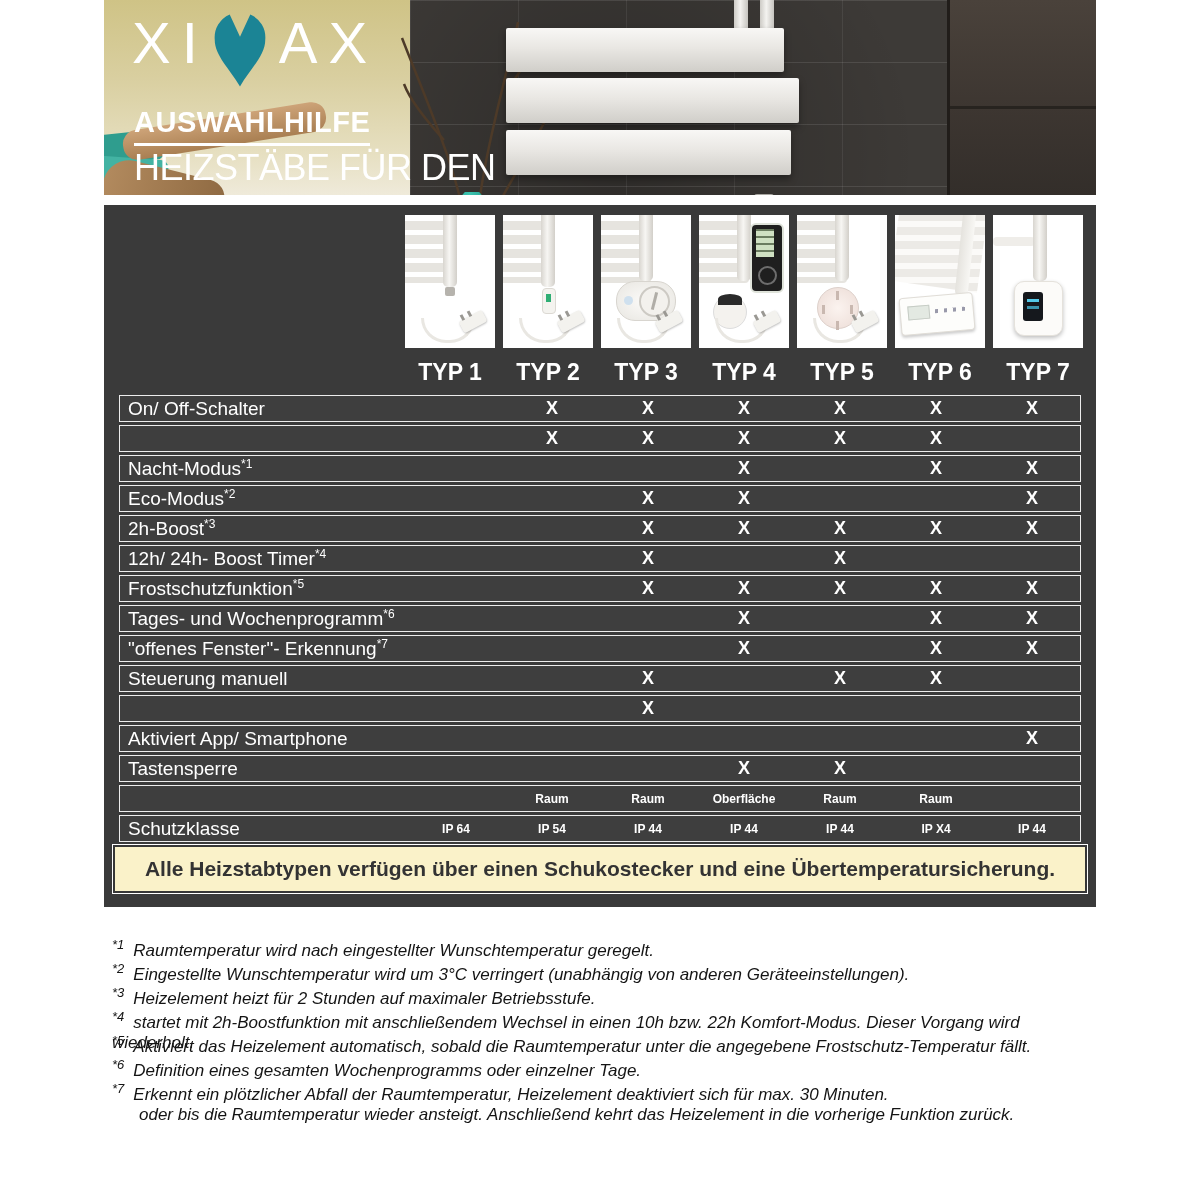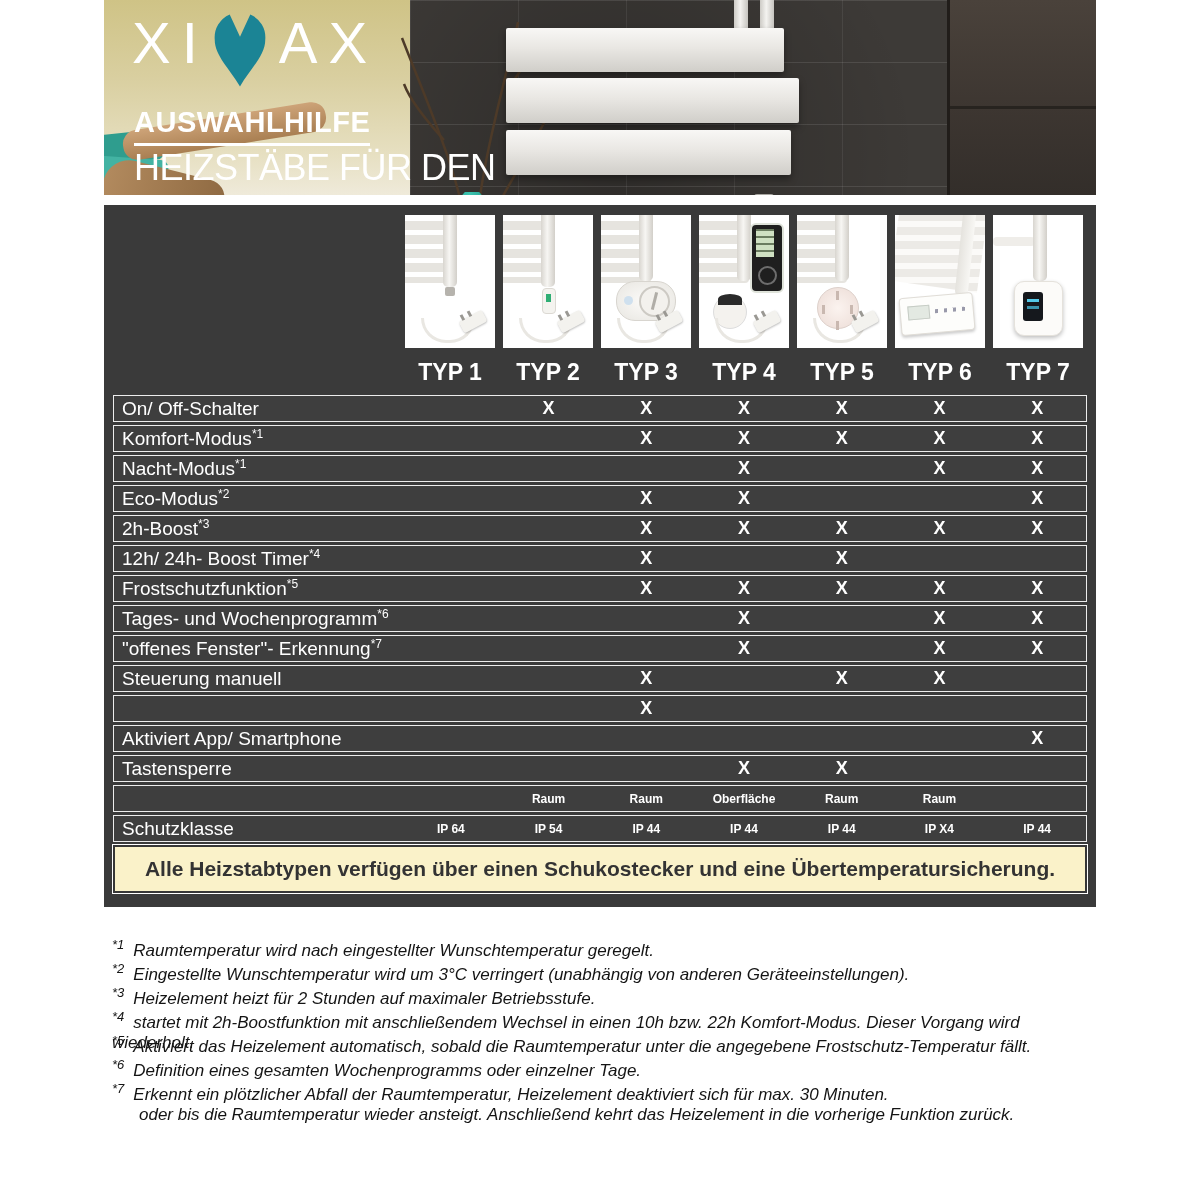--- a/index.html
+++ b/index.html
@@ -66,21 +66,21 @@
   .h1a{position:absolute;left:30px;top:147px;color:#fff;font-size:36px;font-weight:400;letter-spacing:-.5px;}
   .h1b{position:absolute;left:30px;top:192px;color:#fff;font-size:36px;font-weight:700;letter-spacing:-.5px;}
 
   
   .panel{position:relative;margin-top:10px;background:var(--panel-bg,#3a3a3a);padding:10px 4px 14px;}
   .grid8{display:grid;grid-template-columns:288px repeat(7,1fr);}
   .products-row{margin:0 5px;}
   .prod-box{position:relative;height:133px;margin:0 4px;background:#fff;overflow:hidden;}
   .types-row{margin:4px 5px 6px;}
   .typ{color:#fff;font-weight:700;font-size:23px;text-align:center;padding-top:7px;height:30px;}
-  .trow{height:25px;margin:0 5px 3px;border:1px solid #ececec;background:var(--row-bg,#3e3e3e);
+  .trow{height:25px;margin:0 11px 3px;border:1px solid #ececec;background:var(--row-bg,#3e3e3e);
         align-items:center;}
   .tlabel{color:#fff;font-size:19px;padding-left:8px;white-space:nowrap;}
   .tlabel sup{font-size:12px;}
   .tcell{color:#fff;font-weight:700;font-size:18px;text-align:center;}
   .tcell.wordy{font-size:12px;}
   .banner{margin:2px 5px 0;height:44px;background:var(--banner-bg,#faf2c9);border:2px solid #373737;
         box-shadow:0 0 0 1px #ffffff;display:flex;align-items:center;justify-content:center;
         font-weight:700;font-size:21px;color:var(--banner-text,#333);}
 
   
@@ -282,21 +282,20 @@
             <div class="tlabel">On/ Off-Schalter</div>
             <div class="tcell"></div>
             <div class="tcell">X</div>
             <div class="tcell">X</div>
             <div class="tcell">X</div>
             <div class="tcell">X</div>
             <div class="tcell">X</div>
             <div class="tcell">X</div>
           </div>
           <div class="grid8 trow">
-            <div class="tlabel">Komfort-Modus<sup>*1</sup></div>
             <div class="tcell"></div>
             <div class="tcell"></div>
             <div class="tcell">X</div>
             <div class="tcell">X</div>
             <div class="tcell">X</div>
             <div class="tcell">X</div>
             <div class="tcell">X</div>
           </div>
           <div class="grid8 trow">
             <div class="tlabel">Nacht-Modus<sup>*1</sup></div>

